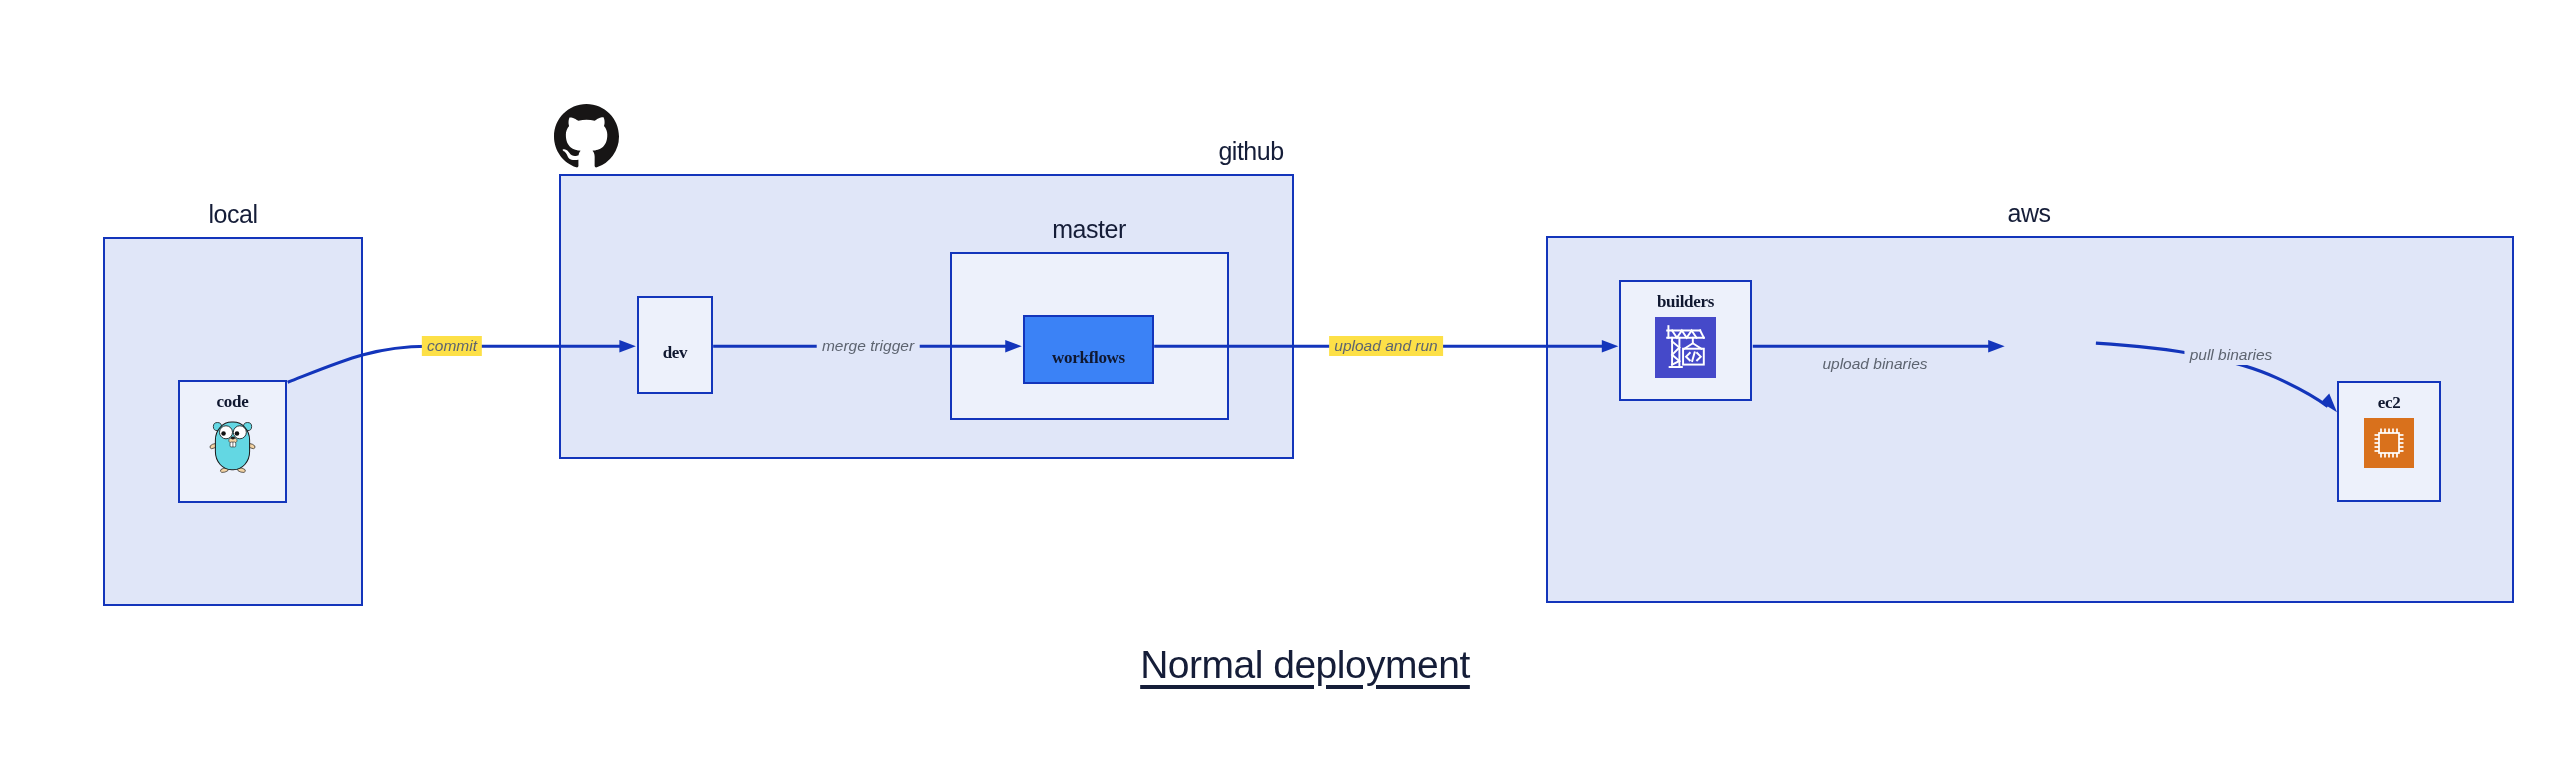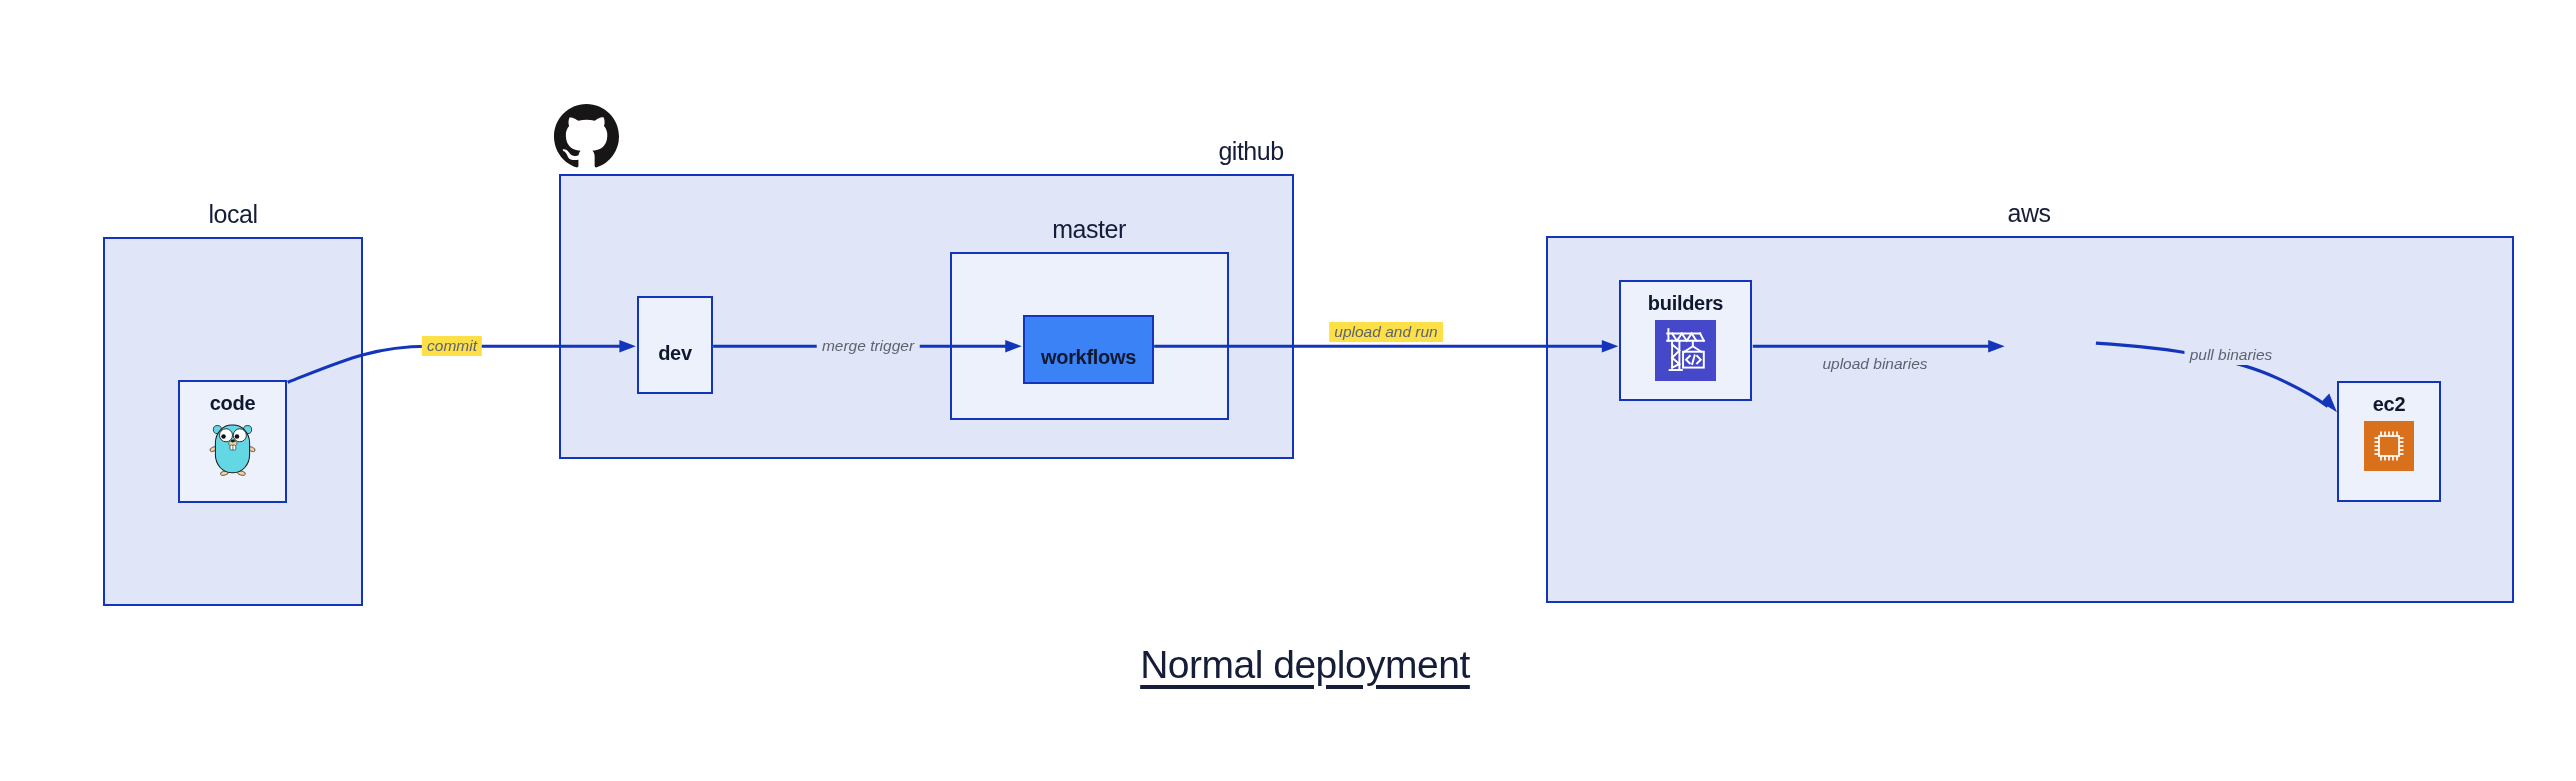--- a/index.html
+++ b/index.html
@@ -12,21 +12,21 @@
     border:2.6px solid #1335bb;background:#e0e6f8;
   }
   .node{
     position:absolute;box-sizing:border-box;
     border:2.6px solid #1335bb;background:#edf1fb;
     display:flex;flex-direction:column;align-items:center;justify-content:flex-start;
   }
   .node.center{justify-content:center;}
   .node.nested{background:#3b82f6;text-align:center;}
   .node-label{
-    font-size:20px;font-weight:bold;color:#101830;margin-top:10.3px;letter-spacing:-0.3px;
+    font-size:17px;font-weight:bold;color:#101830;margin-top:10.3px;letter-spacing:-0.3px;font-family:Liberation Serif, serif;
   }
   .node.center .node-label{margin-top:16px;}
   .sec-title{
     position:absolute;transform:translateX(-50%);
     font-size:25px;color:#151d38;letter-spacing:-0.5px;white-space:nowrap;
   }
   .edge-label{
     position:absolute;transform:translate(-50%,-50%);
     font-size:15.5px;font-style:italic;color:#5d6470;
     padding:1px 5.2px;white-space:nowrap;z-index:6;
@@ -164,20 +164,20 @@
       <polygon points="1234,672 1202,660 1202,684"></polygon>
       <polygon points="1983,672 1951,660 1951,684"></polygon>
       <polygon points="3141,672 3109,660 3109,684"></polygon>
       <polygon points="3891,672 3859,660 3859,684"></polygon>
       <polygon points="4536,800 4505,781 4521,764"></polygon>
     </g>
   </svg>
 
   <div class="edge-label on-white" style="left:452px;top:346px;">commit</div>
   <div class="edge-label on-fill" style="left:868px;top:346px;">merge trigger</div>
-  <div class="edge-label on-white" style="left:1386px;top:332px;">upload and run</div>
+  <div class="edge-label on-white" style="left:1386px;top:346px;">upload and run</div>
   <div class="edge-label on-fill" style="left:1875px;top:346px;margin-top:18px;">upload binaries</div>
   <div class="edge-label on-fill" style="left:2231px;top:355px;">pull binaries</div>
 
   <div class="diagram-title" style="left:1305px;top:643px;">Normal deployment</div>
 
 </div>
 
 
 </body></html>

